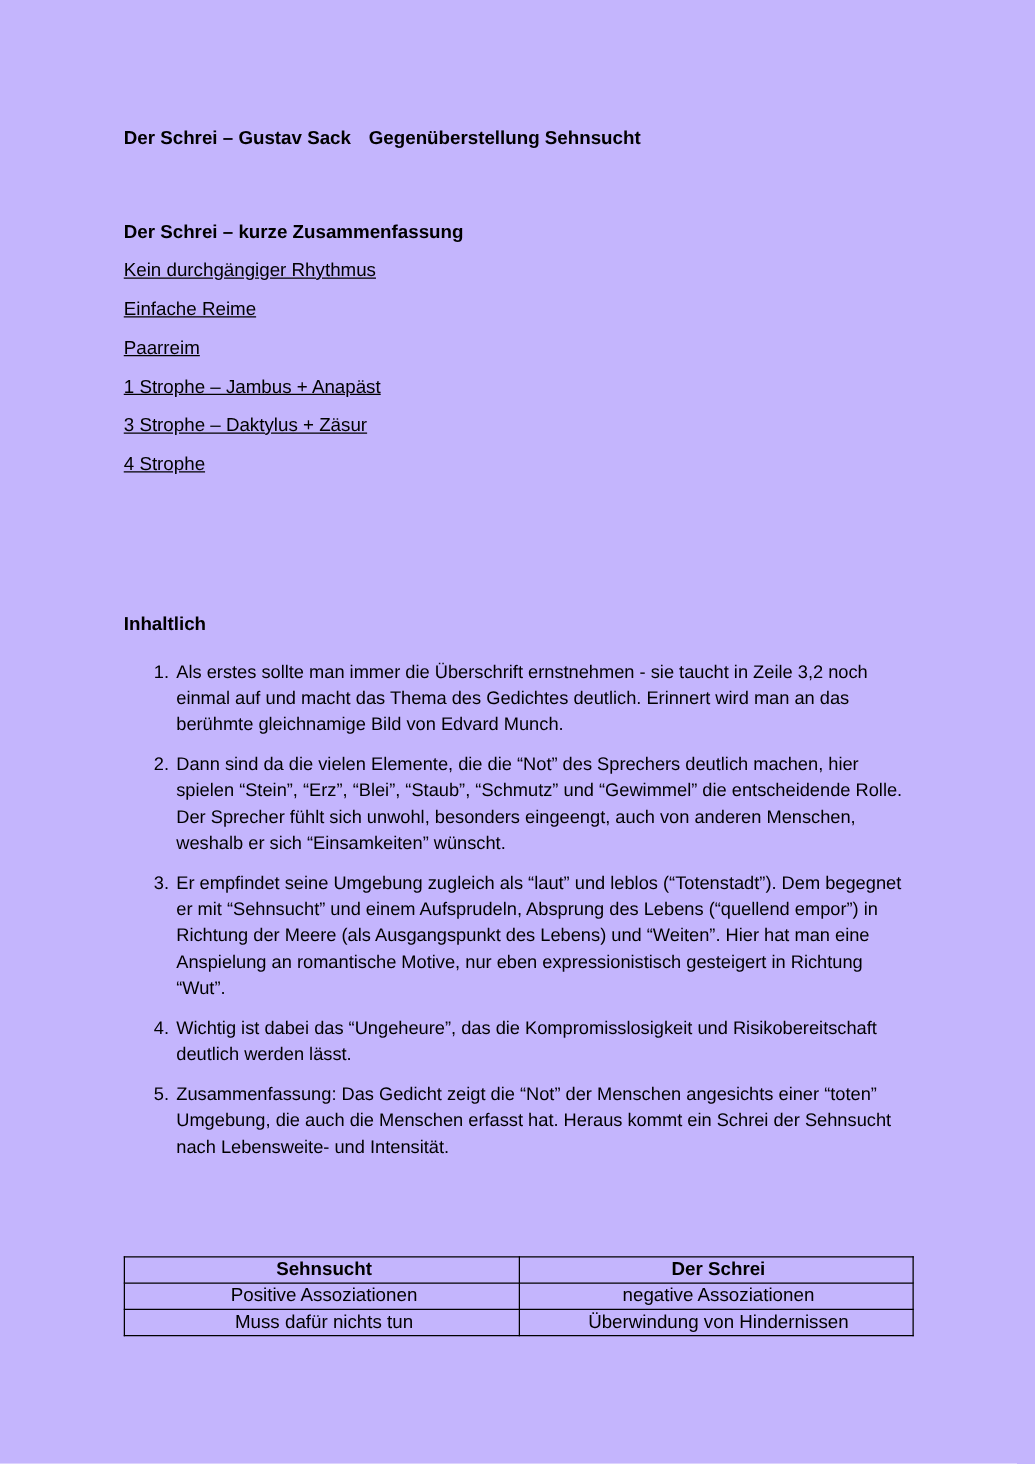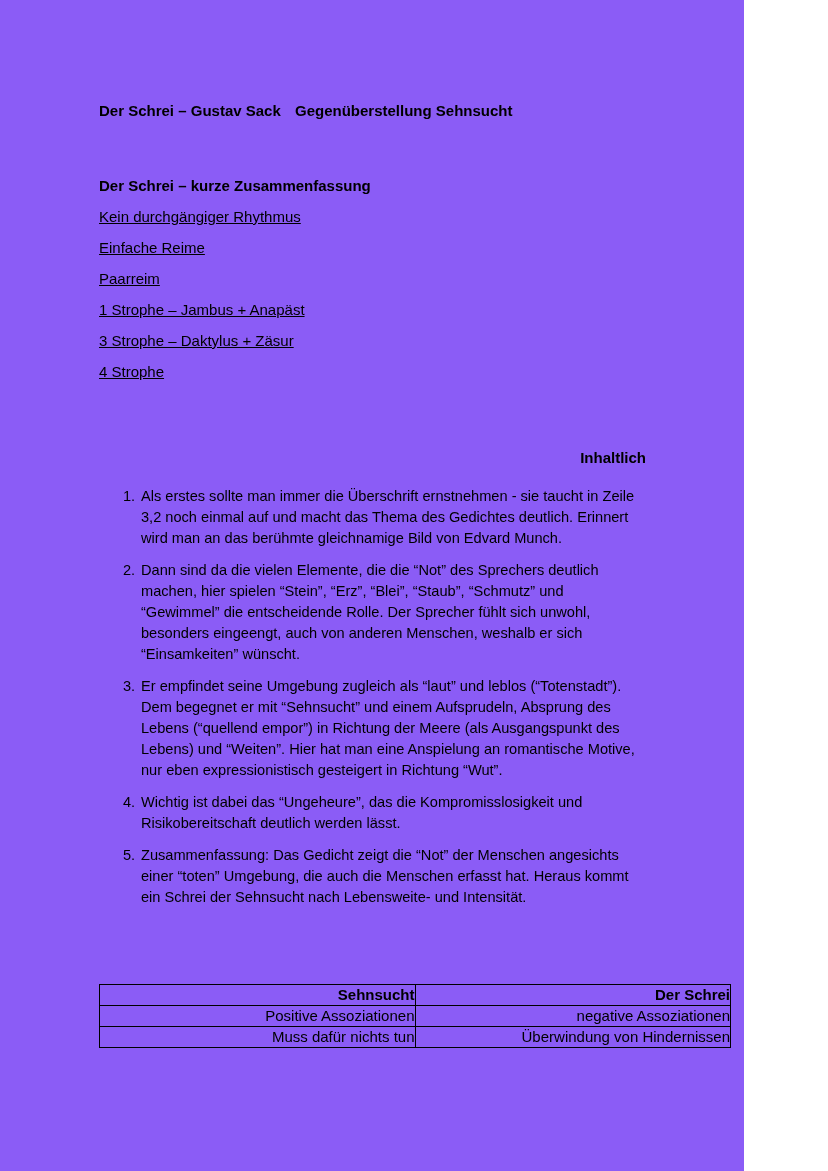--- a/index.html
+++ b/index.html
@@ -9,23 +9,23 @@
   }
   body {
     width: 828px;
     height: 1171px;
     font-family: "Liberation Sans", sans-serif;
     color: #000000;
     -webkit-font-smoothing: antialiased;
   }
   .page {
     position: relative;
-    width: 744px;
+    width: 828px;
     height: 1171px;
-    background: #8b5cf6;
+    background: #c4b5fd;
     box-sizing: border-box;
     padding: 100px 98px 0 99px;
     overflow: hidden;
   }
   .title-row {
     display: flex;
     font-size: 15px;
     font-weight: bold;
     line-height: 21px;
   }
@@ -41,22 +41,21 @@
   .summary-heading {
     margin-top: 54px;
   }
   .summary-line {
     font-size: 15px;
     line-height: 21px;
     margin-top: 10px;
     text-decoration: underline;
   }
   .inhaltlich-heading {
-    margin-top: 65px;
-    text-align: right;
+    margin-top: 107px;
   }
   .num-list {
     margin-top: 18px;
   }
   .list-item {
     display: flex;
     margin-top: 11px;
   }
   .list-item:first-child {
     margin-top: 0;
@@ -77,21 +76,21 @@
     margin-top: 76px;
     border-collapse: collapse;
     width: 632px;
     table-layout: fixed;
   }
   .compare-table td, .compare-table th {
     border: 1px solid #000000;
     font-size: 15px;
     line-height: 18px;
     padding: 0 0 1px 4px;
-    text-align: right;
+    text-align: center;
     vertical-align: middle;
     height: 19px;
     font-weight: normal;
   }
   .compare-table th {
     font-weight: bold;
   }
 </style>
 </head>
 <body>

